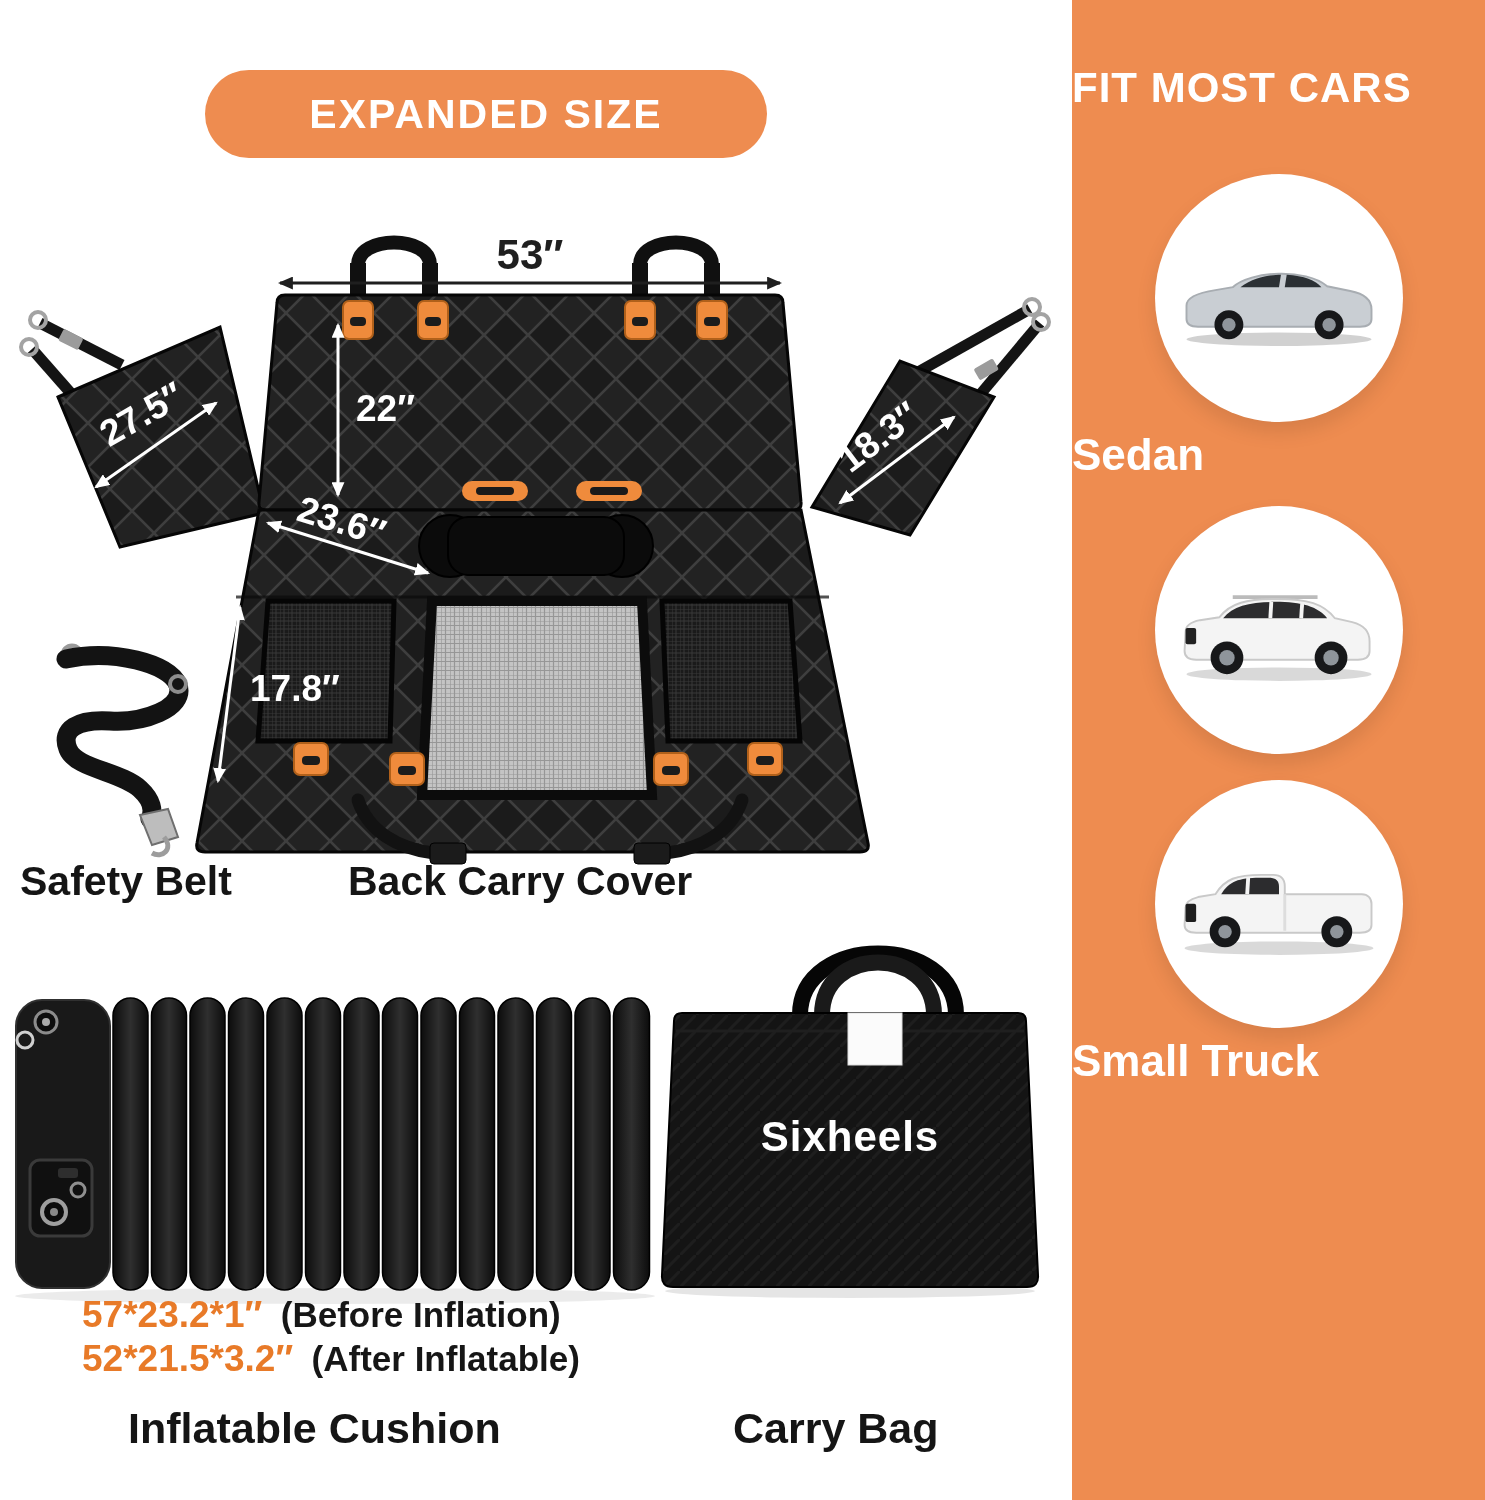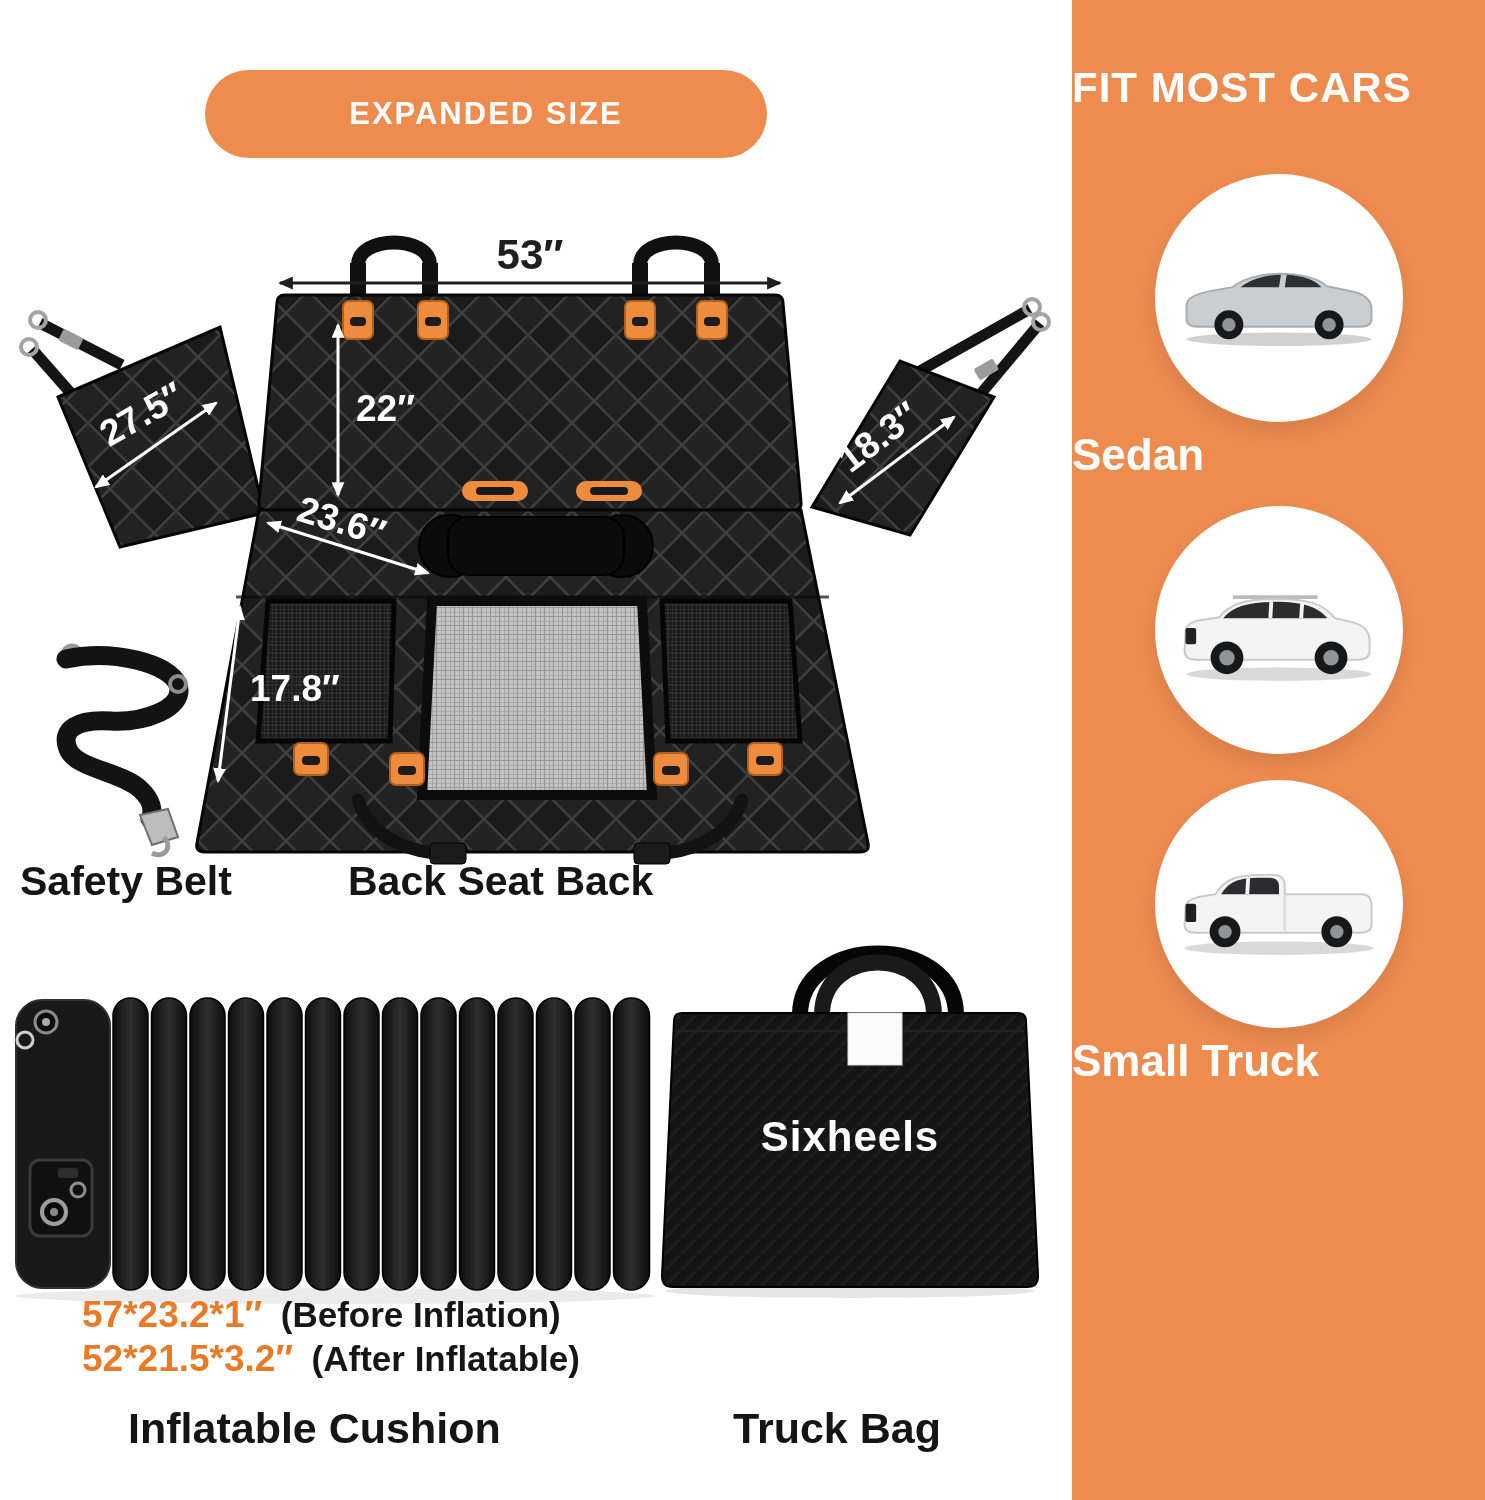--- a/index.html
+++ b/index.html
@@ -12,21 +12,21 @@
   .sidebar-title{margin:64px 0 0 0;color:#fff;font-size:42px;font-weight:bold;letter-spacing:1px;}
   .vehicle{margin-top:26px;}
   .vehicle:first-of-type{margin-top:62px;}
   .vcircle{width:248px;height:248px;border-radius:50%;background:#fff;margin:0 auto;display:flex;align-items:center;justify-content:center;box-shadow:0 10px 20px rgba(0,0,0,0.10);}
   .vcircle svg{width:212px;height:auto;}
   .vlabel{margin-top:8px;color:#fff;font-size:44px;font-weight:bold;}
 
   
   .badge{position:absolute;left:205px;top:70px;width:562px;height:88px;background:var(--accent);
          border-radius:46px;display:flex;align-items:center;justify-content:center;
-         color:#fff;font-size:31px;font-weight:bold;letter-spacing:2px;}
+         color:#fff;font-size:41px;font-weight:bold;letter-spacing:2px;}
 
   
   .seat{position:absolute;left:0;top:225px;width:1065px;height:660px;}
   .cushion{position:absolute;left:0;top:978px;width:672px;height:332px;}
   .bag{position:absolute;left:648px;top:903px;width:404px;height:398px;}
 
   
   .caption{position:absolute;font-weight:bold;color:#151515;}
   .safety-belt-caption{left:20px;top:858px;font-size:41px;}
   .seat-caption{left:348px;top:858px;font-size:41px;}
@@ -181,21 +181,21 @@
 
       <line x1="268" y1="298" x2="428" y2="348" stroke="#ffffff" stroke-width="3" marker-start="url(#aw)" marker-end="url(#aw)"></line>
       <text class="dim" transform="translate(338,308) rotate(17)" text-anchor="middle">23.6″</text>
 
       <line x1="240" y1="382" x2="218" y2="556" stroke="#ffffff" stroke-width="3" marker-start="url(#aw)" marker-end="url(#aw)"></line>
       <text class="dim" x="250" y="476" text-anchor="start">17.8″</text>
     </g>
   </svg>
 
   <div class="caption safety-belt-caption">Safety Belt</div>
-  <div class="caption seat-caption">Back Seat Back</div>
+  <div class="caption seat-caption">Back Carry Cover</div>
 
   <svg class="cushion" viewBox="0 0 672 332">
     <defs>
       <linearGradient id="tg" x1="0" y1="0" x2="1" y2="0">
         <stop offset="0" stop-color="#0c0c0c"></stop>
         <stop offset="0.5" stop-color="#2f2f2f"></stop>
         <stop offset="1" stop-color="#0c0c0c"></stop>
       </linearGradient>
     </defs>
     <ellipse cx="335" cy="318" rx="320" ry="8" fill="rgba(0,0,0,0.08)"></ellipse>
@@ -244,21 +244,21 @@
       </pattern>
     </defs>
     <ellipse cx="202" cy="388" rx="185" ry="7" fill="rgba(0,0,0,0.10)"></ellipse>
     <path d="M152,112 C152,30 308,30 308,112" fill="none" stroke="#060606" stroke-width="16"></path>
     <path d="M174,112 C174,42 286,42 286,112" fill="none" stroke="#1a1a1a" stroke-width="16"></path>
     <path d="M34,110 L370,110 Q378,110 378,118 L390,372 Q391,384 379,384 L25,384 Q13,384 14,372 L26,118 Q26,110 34,110 Z" fill="url(#bagTex)" stroke="#000000" stroke-width="2"></path>
     <path d="M28,128 L376,128" stroke="#1f1f1f" stroke-width="3"></path>
     <rect x="200" y="110" width="54" height="52" fill="#fbfbfb" stroke="#dddddd"></rect>
     <text class="brand-text" x="202" y="248" text-anchor="middle">Sixheels</text>
   </svg>
-  <div class="caption bag-caption">Truck Bag</div>
+  <div class="caption bag-caption">Carry Bag</div>
 
   <aside class="sidebar">
     <h2 class="sidebar-title">FIT MOST CARS</h2>
 
     <div class="vehicle">
       <div class="vcircle">
         <svg viewBox="0 0 220 120">
           <ellipse cx="110" cy="103" rx="96" ry="7" fill="rgba(0,0,0,0.18)"></ellipse>
           <path d="M14,82 L14,68 C14,60 24,55 44,52 L62,49 C80,32 138,29 160,48 L184,53 C199,56 206,63 206,72 L206,82 C206,88 200,90 194,90 L26,90 C18,90 14,88 14,82 Z" fill="#c9ced3" stroke="#a8adb2" stroke-width="2"></path>
           <path d="M70,49 C84,38 102,36 112,36 L110,49 Z" fill="#2b3034"></path>

